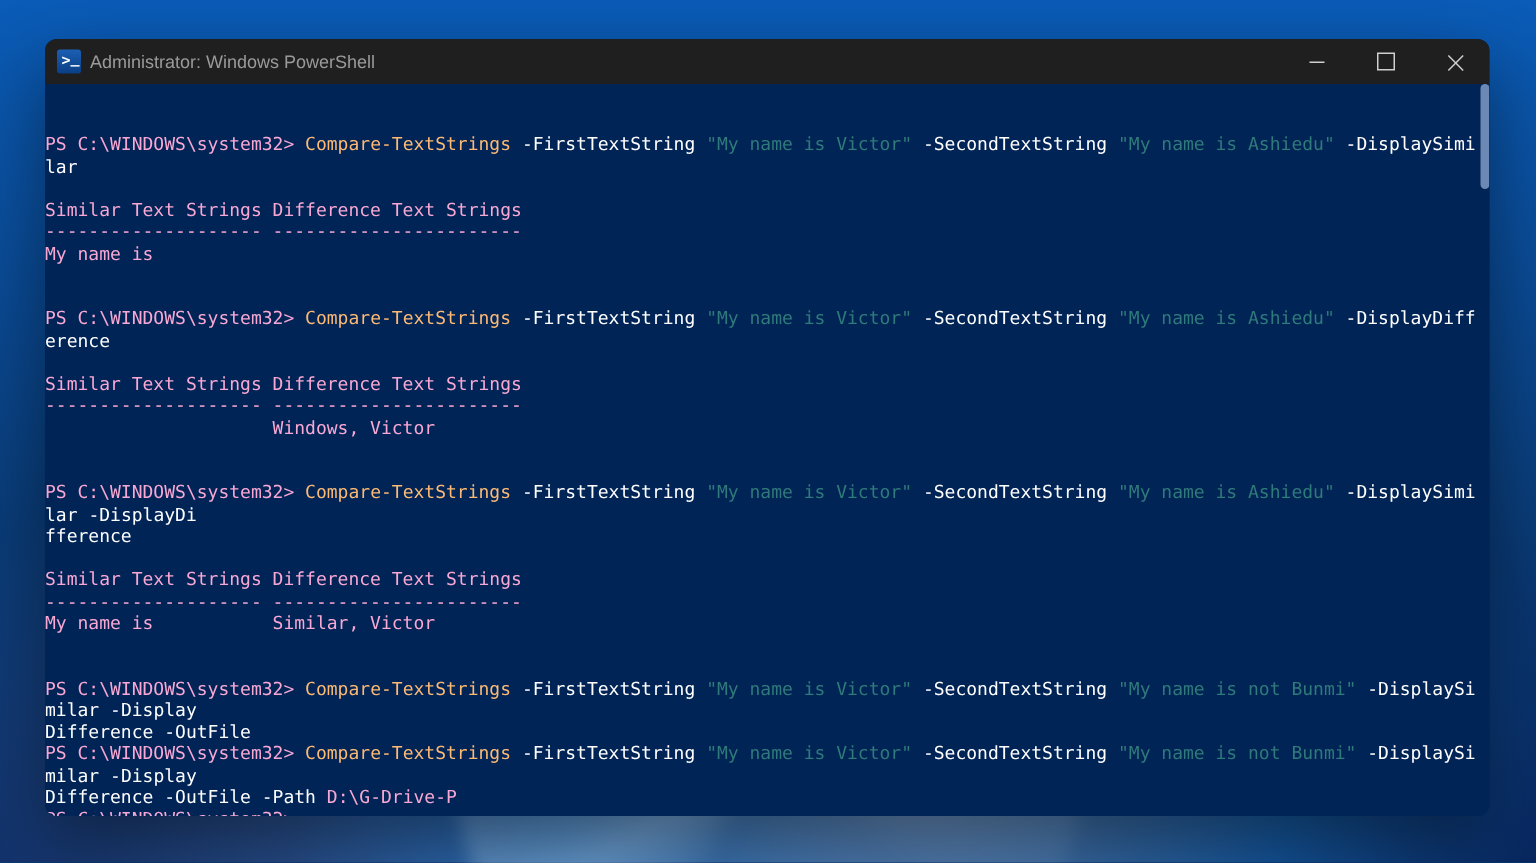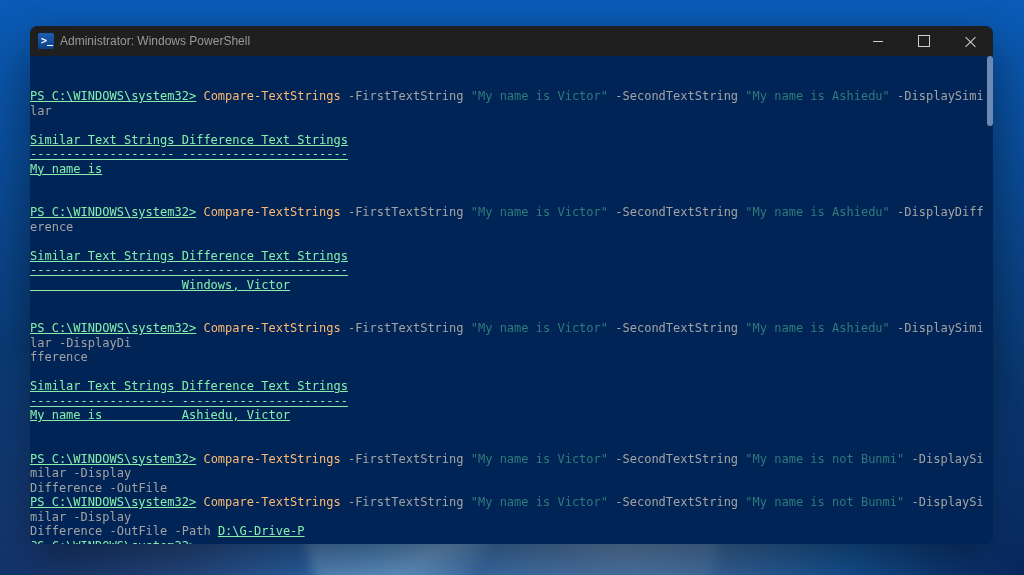--- a/index.html
+++ b/index.html
@@ -140,23 +140,23 @@
   .terminal .scrollbar-thumb {
     position: absolute;
     right: 0;
     top: 0;
     width: 6px;
     height: 70px;
     background: #6c89b6;
     border-radius: 3px;
   }
 
-  .c-white   { color: #86efac; text-decoration: underline; }
+  .c-white   { color: #f9a8d4; }
   .c-yellow  { color: #fdba74; }
-  .c-gray    { color: #a3a3a3; }
+  .c-gray    { color: #ffffff; }
   .c-cyanish { color: #2f7a7a; }
 </style>
 </head>
 <body>
 
 <div class="desktop">
   <div class="streak"></div>
 </div>
 
 <div class="window">
@@ -189,21 +189,21 @@
 <span class="c-white">Similar Text Strings Difference Text Strings</span>
 <span class="c-white">-------------------- -----------------------</span>
 <span class="c-white">                     Windows, Victor</span>
 
 
 <span class="c-white">PS C:\WINDOWS\system32&gt;</span> <span class="c-yellow">Compare-TextStrings</span> <span class="c-gray">-FirstTextString</span> <span class="c-cyanish">"My name is Victor"</span> <span class="c-gray">-SecondTextString</span> <span class="c-cyanish">"My name is Ashiedu"</span> <span class="c-gray">-DisplaySimilar</span> <span class="c-gray">-DisplayDi</span>
 <span class="c-gray">fference</span>
 
 <span class="c-white">Similar Text Strings Difference Text Strings</span>
 <span class="c-white">-------------------- -----------------------</span>
-<span class="c-white">My name is           Ashiedu, Victor</span>
+<span class="c-white">My name is           Similar, Victor</span>
 
 
 <span class="c-white">PS C:\WINDOWS\system32&gt;</span> <span class="c-yellow">Compare-TextStrings</span> <span class="c-gray">-FirstTextString</span> <span class="c-cyanish">"My name is Victor"</span> <span class="c-gray">-SecondTextString</span> <span class="c-cyanish">"My name is not Bunmi"</span> <span class="c-gray">-DisplaySimilar</span> <span class="c-gray">-Display</span>
 <span class="c-gray">Difference</span> <span class="c-gray">-OutFile</span>
 <span class="c-white">PS C:\WINDOWS\system32&gt;</span> <span class="c-yellow">Compare-TextStrings</span> <span class="c-gray">-FirstTextString</span> <span class="c-cyanish">"My name is Victor"</span> <span class="c-gray">-SecondTextString</span> <span class="c-cyanish">"My name is not Bunmi"</span> <span class="c-gray">-DisplaySimilar</span> <span class="c-gray">-Display</span>
 <span class="c-gray">Difference</span> <span class="c-gray">-OutFile</span> <span class="c-gray">-Path</span> <span class="c-white">D:\G-Drive-P</span>
 <span class="c-white">PS C:\WINDOWS\system32&gt;</span>
 </div>
     <div class="scrollbar-thumb"></div>
   </div>

